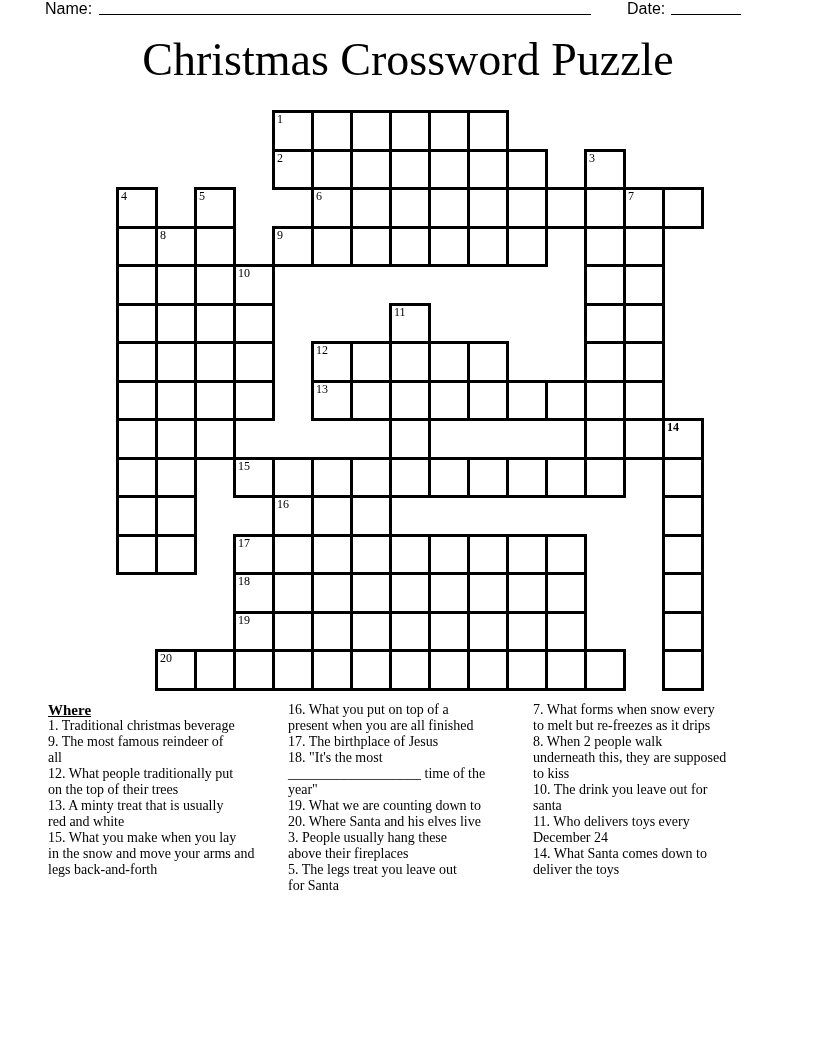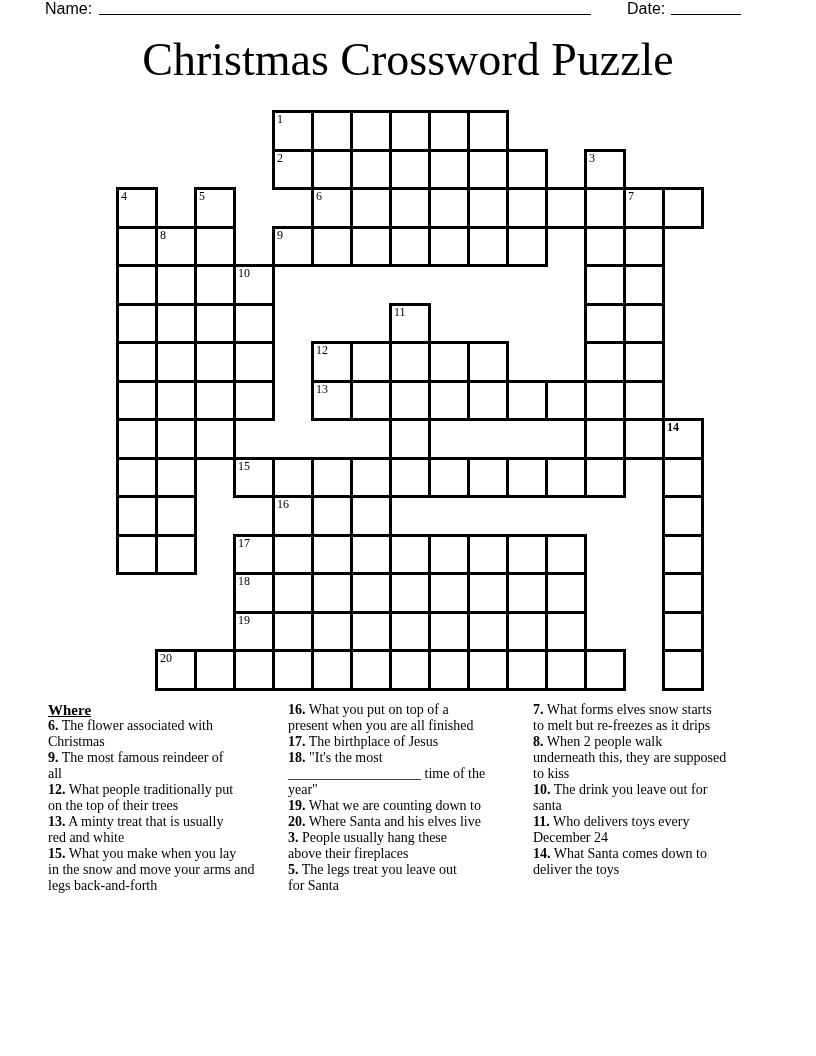--- a/index.html
+++ b/index.html
@@ -81,21 +81,21 @@
   }
   #clue-col-0 { left: 48px;  width: 240px; }
   #clue-col-1 { left: 288px; width: 243px; }
   #clue-col-2 { left: 533px; width: 246px; }
   .clue-heading {
     font-size: 15px;
     font-weight: 700;
     text-decoration: underline;
   }
   .clue { }
-  .clue b { font-weight: 700; text-align: right; }
+  .clue b { font-weight: 400; text-align: right; }
   .clue span { white-space: pre-line; margin-top: 8px; }
 </style>
 </head>
 <body>
 
 <div class="page">
 
   <div class="hdr-label" id="name-label">Name:</div>
   <div class="fill-line" id="name-line"></div>
   <div class="hdr-label" id="date-label">Date:</div>
@@ -287,22 +287,21 @@
       <div class="cell" style="left: 312px; top: 539px;"></div>
       <div class="cell" style="left: 351px; top: 539px;"></div>
       <div class="cell" style="left: 390px; top: 539px;"></div>
       <div class="cell" style="left: 429px; top: 539px;"></div>
       <div class="cell" style="left: 468px; top: 539px;"></div>
       <div class="cell" style="left: 546px; top: 539px;"></div>
     </div>
 
   <div class="clue-col" id="clue-col-0">
       <div class="clue-heading">Where</div>
-      <div class="clue"><b>6.</b><span> The flower associated with
-Christmas</span></div>
+      <div class="clue"><b>1.</b><span> Traditional christmas beverage</span></div>
       <div class="clue"><b>9.</b><span> The most famous reindeer of
 all</span></div>
       <div class="clue"><b>12.</b><span> What people traditionally put
 on the top of their trees</span></div>
       <div class="clue"><b>13.</b><span> A minty treat that is usually
 red and white</span></div>
       <div class="clue"><b>15.</b><span> What you make when you lay
 in the snow and move your arms and
 legs back-and-forth</span></div>
     </div>
@@ -314,21 +313,21 @@
 ___________________ time of the
 year"</span></div>
       <div class="clue"><b>19.</b><span> What we are counting down to</span></div>
       <div class="clue"><b>20.</b><span> Where Santa and his elves live</span></div>
       <div class="clue"><b>3.</b><span> People usually hang these
 above their fireplaces</span></div>
       <div class="clue"><b>5.</b><span> The legs treat you leave out
 for Santa</span></div>
     </div>
   <div class="clue-col" id="clue-col-2">
-      <div class="clue"><b>7.</b><span> What forms elves snow starts
+      <div class="clue"><b>7.</b><span> What forms when snow every
 to melt but re-freezes as it drips</span></div>
       <div class="clue"><b>8.</b><span> When 2 people walk
 underneath this, they are supposed
 to kiss</span></div>
       <div class="clue"><b>10.</b><span> The drink you leave out for
 santa</span></div>
       <div class="clue"><b>11.</b><span> Who delivers toys every
 December 24</span></div>
       <div class="clue"><b>14.</b><span> What Santa comes down to
 deliver the toys</span></div>

